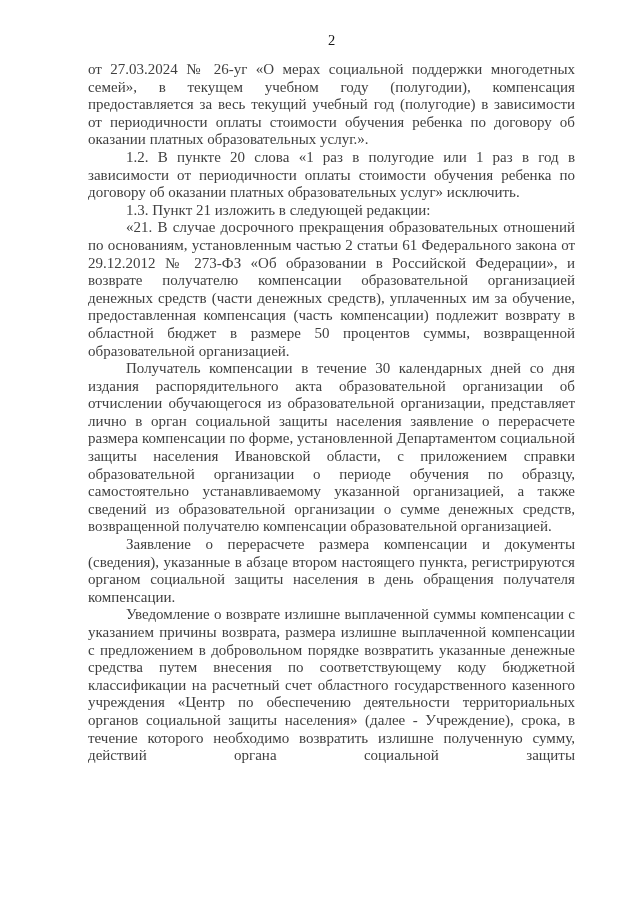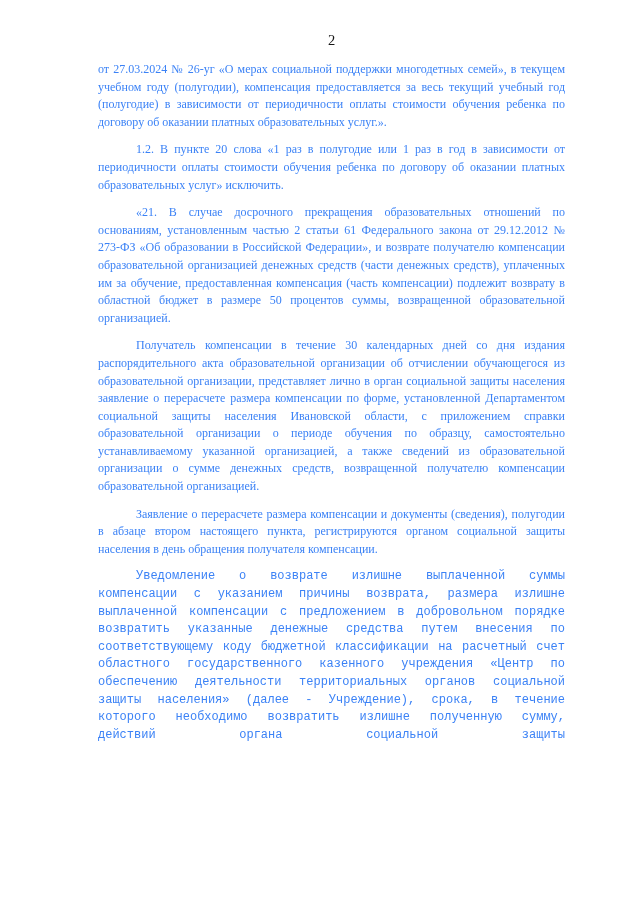--- a/index.html
+++ b/index.html
@@ -23,41 +23,41 @@
     -webkit-font-smoothing: antialiased;
   }
   .page-number {
     text-align: center;
     font-size: 14.5px;
     line-height: 15px;
     margin-bottom: 13px;
     color: #161616;
   }
   .doc-body p {
-    margin: 10px;
+    margin: 0;
     padding: 0;
-    font-size: 12px;
+    font-size: 15px;
     line-height: 17.6px;
     text-align: justify;
-    color: #3b82f6;
+    color: #404040;
   }
   .doc-body p.indent {
     text-indent: 38px;
   }
   .doc-body p.justify-last {
     text-align-last: justify;
-    font-family: Liberation Mono, monospace;
   }
 </style>
 </head>
 <body>
 
 <div class="page">
   <div class="page-number">2</div>
   <div class="doc-body" id="doc-body">
       <p>от 27.03.2024 № 26-уг «О мерах социальной поддержки многодетных семей», в текущем учебном году (полугодии), компенсация предоставляется за весь текущий учебный год (полугодие) в зависимости от периодичности оплаты стоимости обучения ребенка по договору об оказании платных образовательных услуг.».</p>
       <p class="indent">1.2. В пункте 20 слова «1 раз в полугодие или 1 раз в год в зависимости от периодичности оплаты стоимости обучения ребенка по договору об оказании платных образовательных услуг» исключить.</p>
+      <p class="indent">1.3. Пункт 21 изложить в следующей редакции:</p>
       <p class="indent">«21. В случае досрочного прекращения образовательных отношений по основаниям, установленным частью 2 статьи 61 Федерального закона от 29.12.2012 № 273-ФЗ «Об образовании в Российской Федерации», и возврате получателю компенсации образовательной организацией денежных средств (части денежных средств), уплаченных им за обучение, предоставленная компенсация (часть компенсации) подлежит возврату в областной бюджет в размере 50 процентов суммы, возвращенной образовательной организацией.</p>
       <p class="indent">Получатель компенсации в течение 30 календарных дней со дня издания распорядительного акта образовательной организации об отчислении обучающегося из образовательной организации, представляет лично в орган социальной защиты населения заявление о перерасчете размера компенсации по форме, установленной Департаментом социальной защиты населения Ивановской области, с приложением справки образовательной организации о периоде обучения по образцу, самостоятельно устанавливаемому указанной организацией, а также сведений из образовательной организации о сумме денежных средств, возвращенной получателю компенсации образовательной организацией.</p>
-      <p class="indent">Заявление о перерасчете размера компенсации и документы (сведения), полугодии в абзаце втором настоящего пункта, регистрируются органом социальной защиты населения в день обращения получателя компенсации.</p>
+      <p class="indent">Заявление о перерасчете размера компенсации и документы (сведения), указанные в абзаце втором настоящего пункта, регистрируются органом социальной защиты населения в день обращения получателя компенсации.</p>
       <p class="indent justify-last">Уведомление о возврате излишне выплаченной суммы компенсации с указанием причины возврата, размера излишне выплаченной компенсации с предложением в добровольном порядке возвратить указанные денежные средства путем внесения по соответствующему коду бюджетной классификации на расчетный счет областного государственного казенного учреждения «Центр по обеспечению деятельности территориальных органов социальной защиты населения» (далее - Учреждение), срока, в течение которого необходимо возвратить излишне полученную сумму, действий органа социальной защиты</p>
     </div>
 </div>
 
 </body></html>

